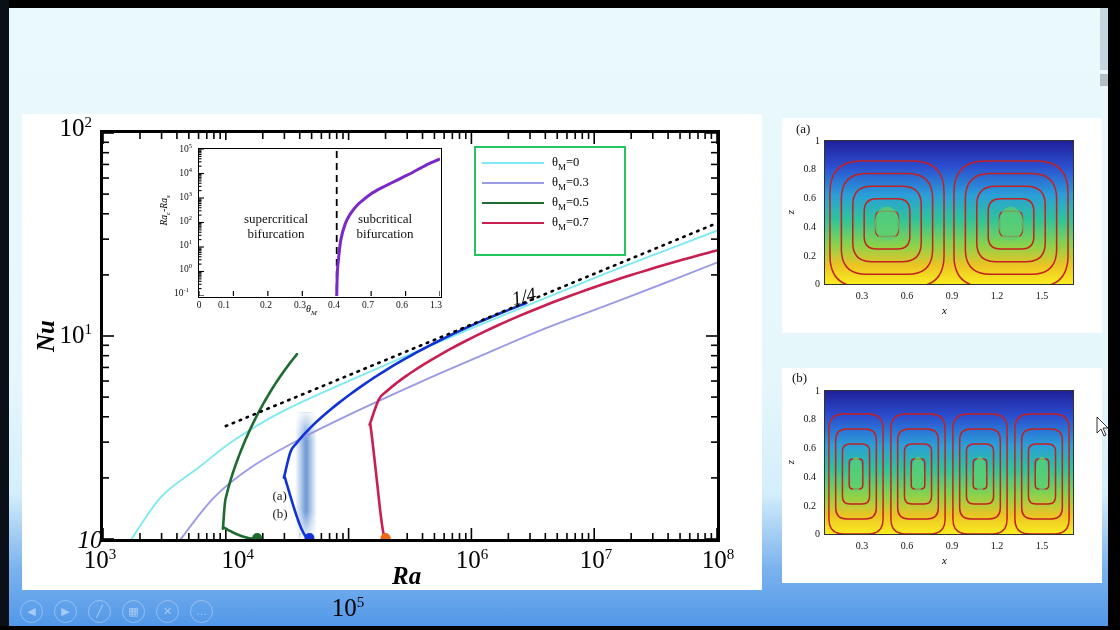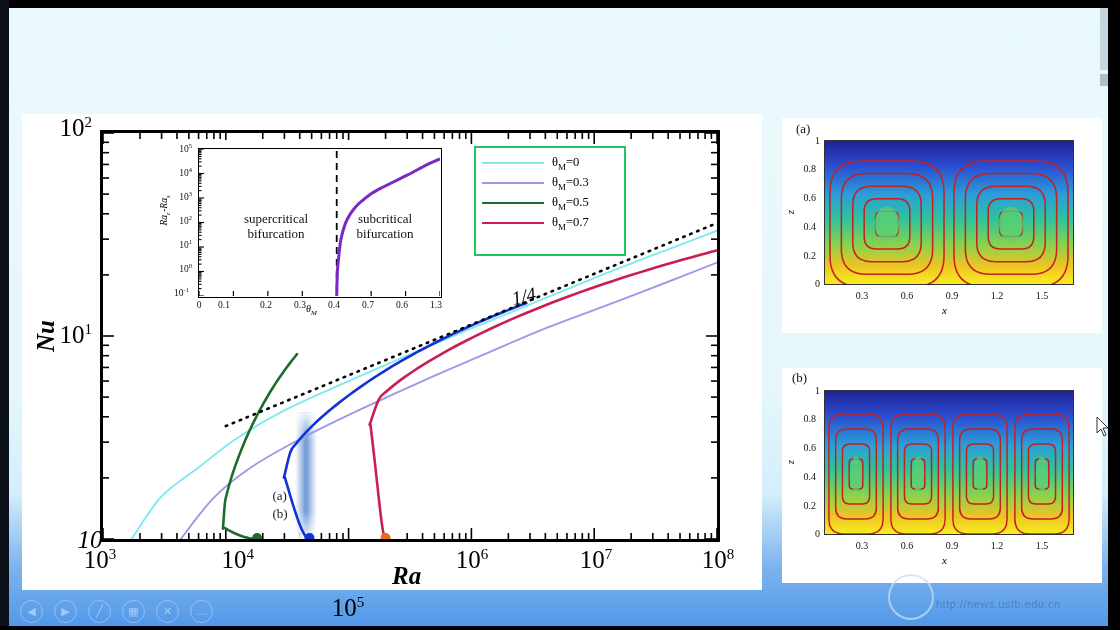--- a/index.html
+++ b/index.html
@@ -628,24 +628,20 @@
             <path d="M 213.951925 67.925 L 220.048075 67.925 Q 223.7735 67.925 223.7735 71.650425 L 223.7735 94.229575 Q 223.7735 97.955 220.048075 97.955 L 213.951925 97.955 Q 210.2265 97.955 210.2265 94.229575 L 210.2265 71.650425 Q 210.2265 67.925 213.951925 67.925 Z"></path>
             <path d="M 210.90385 52.91 L 223.09615 52.91 Q 230.547 52.91 230.547 60.36085 L 230.547 105.51915 Q 230.547 112.97 223.09615 112.97 L 210.90385 112.97 Q 203.453 112.97 203.453 105.51915 L 203.453 60.36085 Q 203.453 52.91 210.90385 52.91 Z"></path>
             <path d="M 207.855775 37.895 L 226.144225 37.895 Q 237.3205 37.895 237.3205 49.071275 L 237.3205 116.80872499999998 Q 237.3205 127.98499999999999 226.144225 127.98499999999999 L 207.855775 127.98499999999999 Q 196.6795 127.98499999999999 196.6795 116.80872499999998 L 196.6795 49.071275 Q 196.6795 37.895 207.855775 37.895 Z"></path>
             <path d="M 204.8077 22.880000000000003 L 229.1923 22.880000000000003 Q 244.094 22.880000000000003 244.094 37.7817 L 244.094 128.0983 Q 244.094 143 229.1923 143 L 204.8077 143 Q 189.906 143 189.906 128.0983 L 189.906 37.7817 Q 189.906 22.880000000000003 204.8077 22.880000000000003 Z"></path>
             <ellipse cx="217" cy="82.94" rx="6.2" ry="17.16" fill="#5fcf70" opacity="0.75" stroke="none"></ellipse>
           </g>
       </svg>
     </div>
   </div>
 
-  <div id="watermark">
-    <div id="wm-seal"></div>
-    <div id="wm-url">http://news.ustb.edu.cn</div>
-  </div>
 
   <div id="toolbar">
     <div class="tb-icon">◀</div>
     <div class="tb-icon">▶</div>
     <div class="tb-icon">╱</div>
     <div class="tb-icon">▦</div>
     <div class="tb-icon">✕</div>
     <div class="tb-icon">…</div>
   </div>
 

